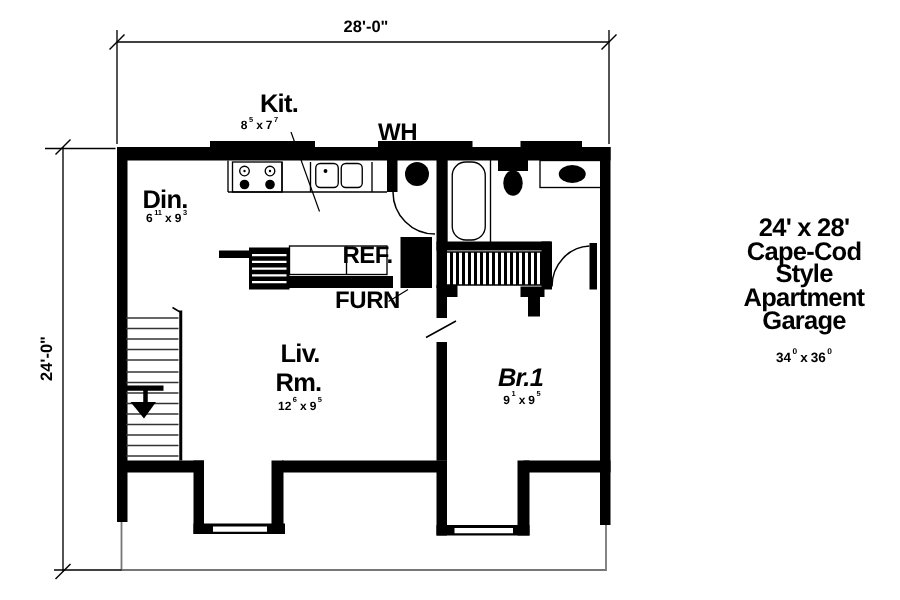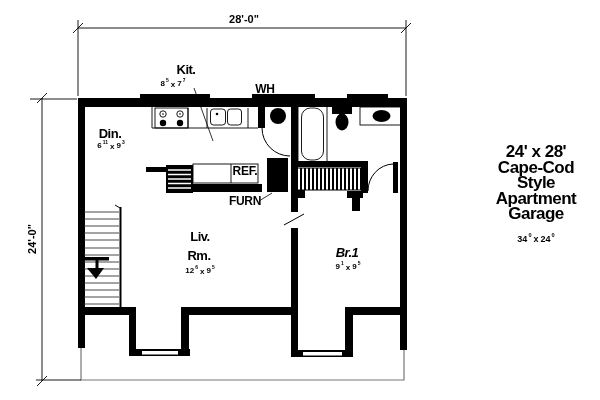--- a/index.html
+++ b/index.html
@@ -1,23 +1,23 @@
 <!DOCTYPE html>
 <html><head>
 <meta charset="utf-8">
 <style>
   html,body{margin:0;padding:0;background:#fff;}
   #stage{position:relative;width:600px;height:400px;background:#fff;overflow:hidden;
          font-family:"Liberation Sans",sans-serif;color:#000;}
   svg{position:absolute;left:0;top:0;}
   .lbl{position:absolute;transform:translate(-50%,-50%);font-weight:bold;
        white-space:nowrap;line-height:1;}
-  .room-name{font-size:13px;letter-spacing:-0.5px;}
+  .room-name{font-size:17px;letter-spacing:-0.5px;}
   .room-dims{font-size:8px;letter-spacing:0;}
-  .fixture{font-size:12px;letter-spacing:-0.3px;}
+  .fixture{font-size:16px;letter-spacing:-0.3px;}
   .dim-lbl{font-size:11px;}
   .rot{transform:translate(-50%,-50%) rotate(-90deg);}
   sup{font-size:62%;position:relative;top:-1px;margin-left:1px;font-weight:bold;}
   .sepx{margin:0 2px;}
   #title-block{position:absolute;left:456px;top:144px;width:160px;text-align:center;
        font-weight:bold;font-size:17px;line-height:15.5px;letter-spacing:-0.5px;}
   #title-dims{margin-top:7px;font-size:9px;letter-spacing:0;}
 </style>
 </head>
 <body>
@@ -192,16 +192,16 @@
   <div class="lbl fixture" style="left:265px;top:89px;">WH</div>
   <div class="lbl fixture" style="left:245px;top:171px;">REF.</div>
   <div class="lbl fixture" style="left:245px;top:201px;">FURN</div>
 
   <div id="title-block">
     <div>24' x 28'</div>
     <div>Cape-Cod</div>
     <div>Style</div>
     <div>Apartment</div>
     <div>Garage</div>
-    <div id="title-dims"><span>34</span><sup>0</sup><span class="sepx">x</span><span>24</span><sup>0</sup></div>
+    <div id="title-dims"><span>34</span><sup>0</sup><span class="sepx">x</span><span>36</span><sup>0</sup></div>
   </div>
 
 </div>
 
 </body></html>

